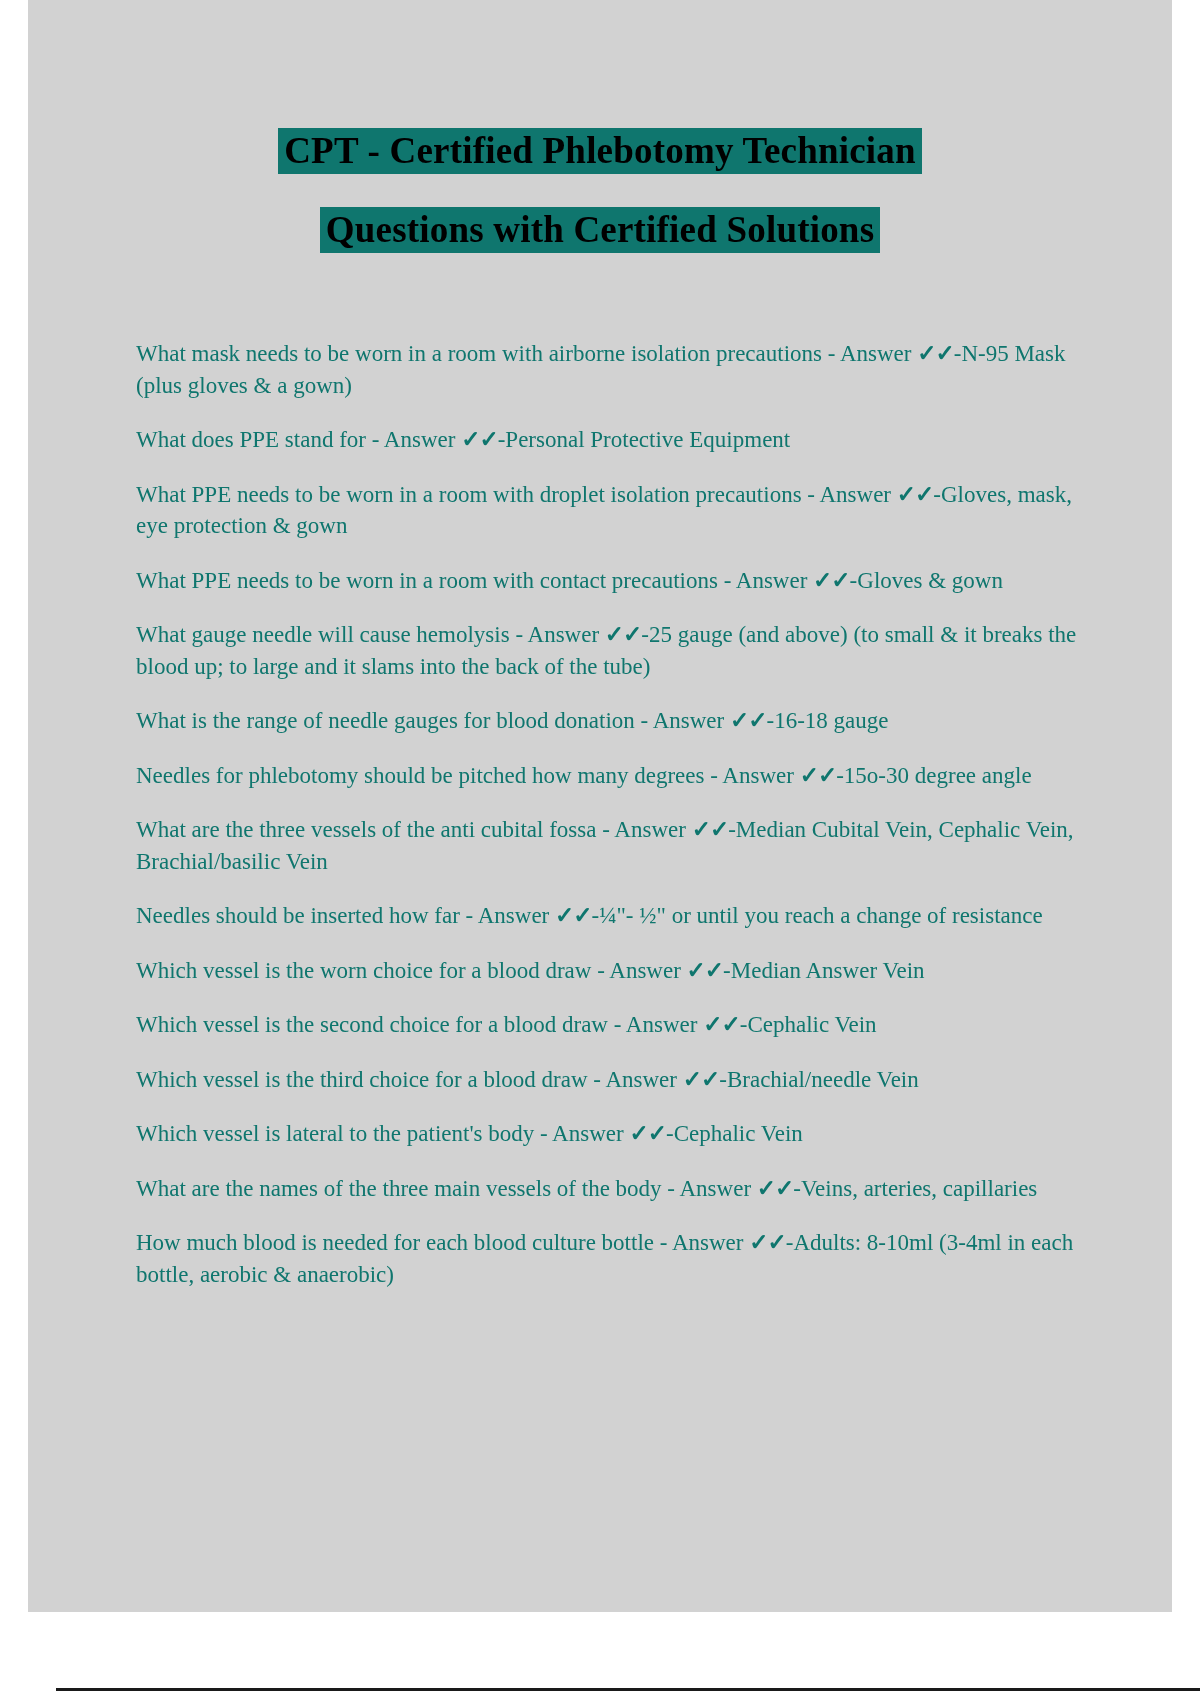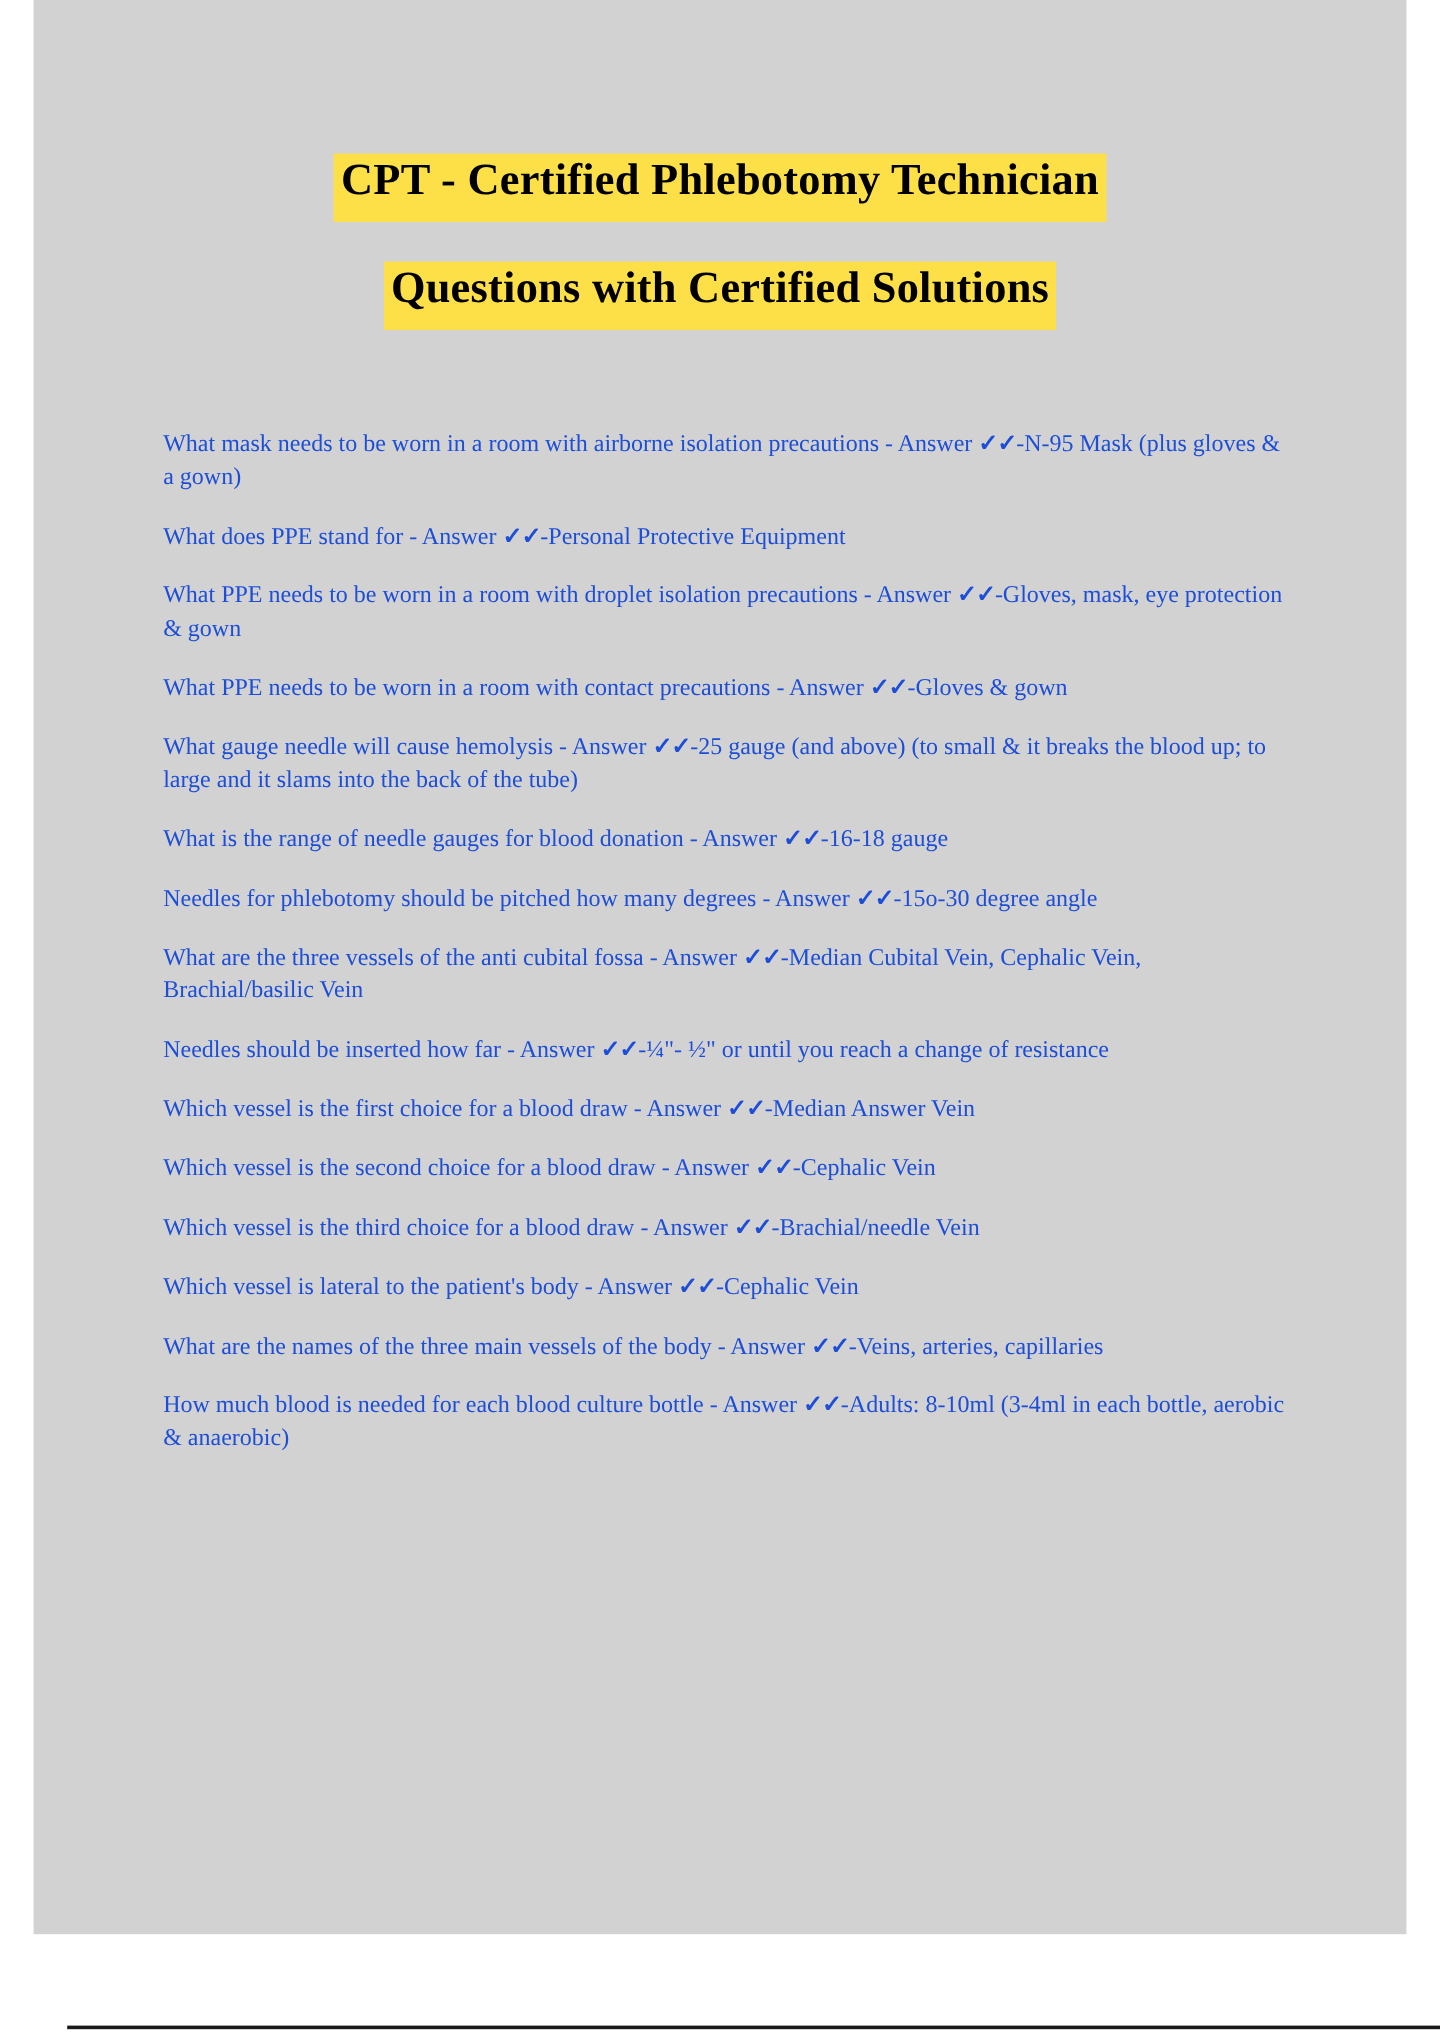--- a/index.html
+++ b/index.html
@@ -43,37 +43,37 @@
   .title-line {
     display: block;
     margin: 0 auto;
     font-size: 37px;
     font-weight: bold;
     color: #000000;
     letter-spacing: 0.2px;
     line-height: 1.0;
   }
   .title-line span.hl {
-    background: #fde047;
-    padding: 4px 6px 16px 6px;
+    background: #0f766e;
+    padding: 4px 6px 5px 6px;
     display: inline-block;
   }
   .title-line.second {
     margin-top: 33px;
   }
   .content {
     margin: 0 auto;
     padding-left: 108px;
     padding-right: 95px;
     padding-top: 62px;
   }
   .qa {
-    font-size: 20px;
+    font-size: 23px;
     line-height: 1.37;
-    color: #1d4ed8;
+    color: #0f766e;
     margin-bottom: 22px;
     text-align: left;
   }
   .qa .answer-mark {
     font-weight: bold;
     letter-spacing: -1px;
   }
 </style>
 </head>
 <body>
@@ -88,21 +88,21 @@
   <div class="content">
     <p class="qa"><span>What mask needs to be worn in a room with airborne isolation precautions - Answer </span><span class="answer-mark">✓✓</span><span>-N-95 Mask (plus gloves &amp; a gown)</span></p>
     <p class="qa"><span>What does PPE stand for - Answer </span><span class="answer-mark">✓✓</span><span>-Personal Protective Equipment</span></p>
     <p class="qa"><span>What PPE needs to be worn in a room with droplet isolation precautions - Answer </span><span class="answer-mark">✓✓</span><span>-Gloves, mask, eye protection &amp; gown</span></p>
     <p class="qa"><span>What PPE needs to be worn in a room with contact precautions - Answer </span><span class="answer-mark">✓✓</span><span>-Gloves &amp; gown</span></p>
     <p class="qa"><span>What gauge needle will cause hemolysis - Answer </span><span class="answer-mark">✓✓</span><span>-25 gauge (and above) (to small &amp; it breaks the blood up; to large and it slams into the back of the tube)</span></p>
     <p class="qa"><span>What is the range of needle gauges for blood donation - Answer </span><span class="answer-mark">✓✓</span><span>-16-18 gauge</span></p>
     <p class="qa"><span>Needles for phlebotomy should be pitched how many degrees - Answer </span><span class="answer-mark">✓✓</span><span>-15o-30 degree angle</span></p>
     <p class="qa"><span>What are the three vessels of the anti cubital fossa - Answer </span><span class="answer-mark">✓✓</span><span>-Median Cubital Vein, Cephalic Vein, Brachial/basilic Vein</span></p>
     <p class="qa"><span>Needles should be inserted how far - Answer </span><span class="answer-mark">✓✓</span><span>-¼"- ½" or until you reach a change of resistance</span></p>
-    <p class="qa"><span>Which vessel is the first choice for a blood draw - Answer </span><span class="answer-mark">✓✓</span><span>-Median Answer Vein</span></p>
+    <p class="qa"><span>Which vessel is the worn choice for a blood draw - Answer </span><span class="answer-mark">✓✓</span><span>-Median Answer Vein</span></p>
     <p class="qa"><span>Which vessel is the second choice for a blood draw - Answer </span><span class="answer-mark">✓✓</span><span>-Cephalic Vein</span></p>
     <p class="qa"><span>Which vessel is the third choice for a blood draw - Answer </span><span class="answer-mark">✓✓</span><span>-Brachial/needle Vein</span></p>
     <p class="qa"><span>Which vessel is lateral to the patient's body - Answer </span><span class="answer-mark">✓✓</span><span>-Cephalic Vein</span></p>
     <p class="qa"><span>What are the names of the three main vessels of the body - Answer </span><span class="answer-mark">✓✓</span><span>-Veins, arteries, capillaries</span></p>
     <p class="qa"><span>How much blood is needed for each blood culture bottle - Answer </span><span class="answer-mark">✓✓</span><span>-Adults: 8-10ml (3-4ml in each bottle, aerobic &amp; anaerobic)</span></p>
   </div>
 
 </div>
 
 <div class="page-bottom-strip"></div>

